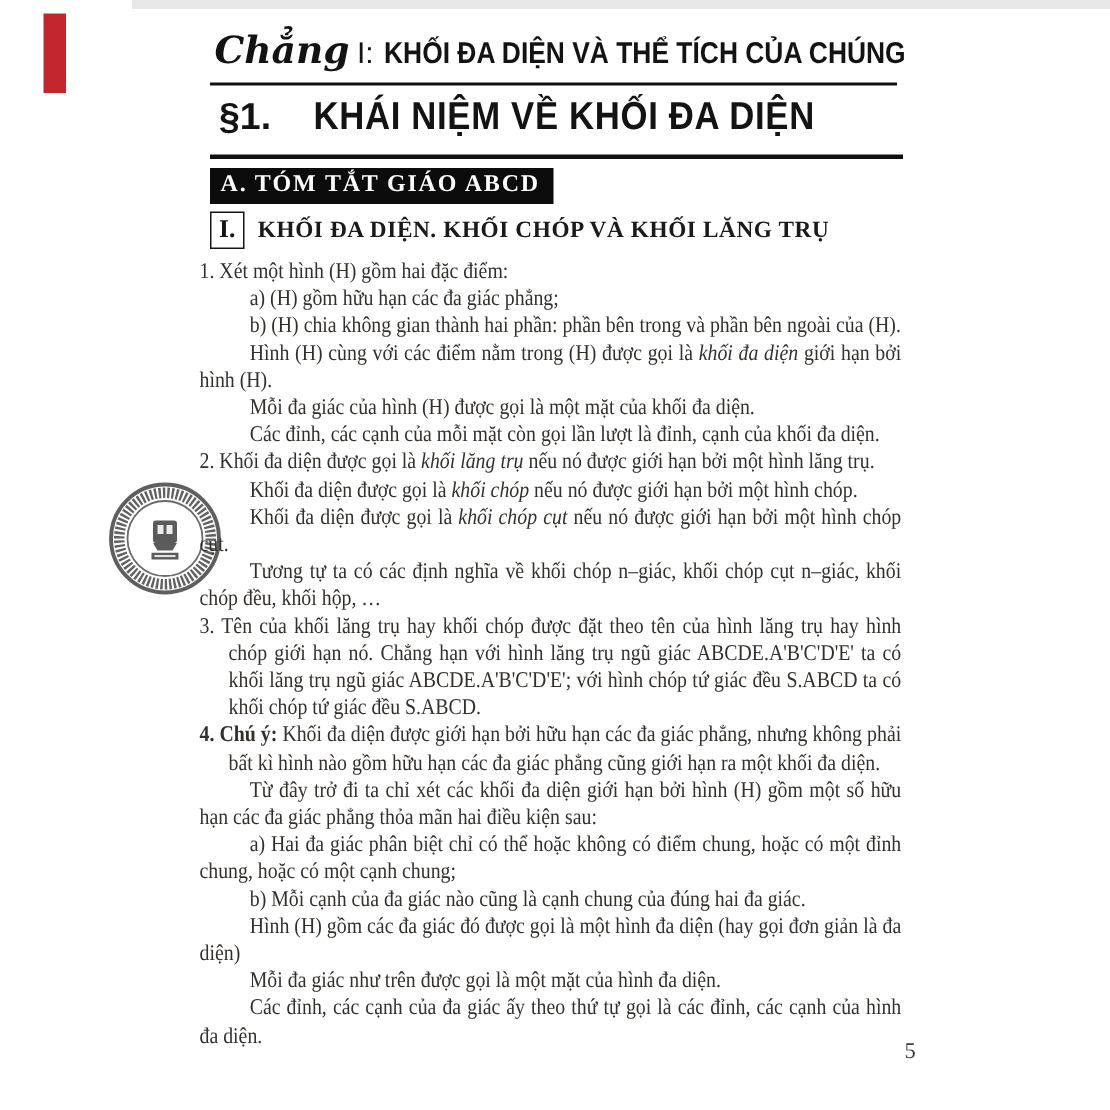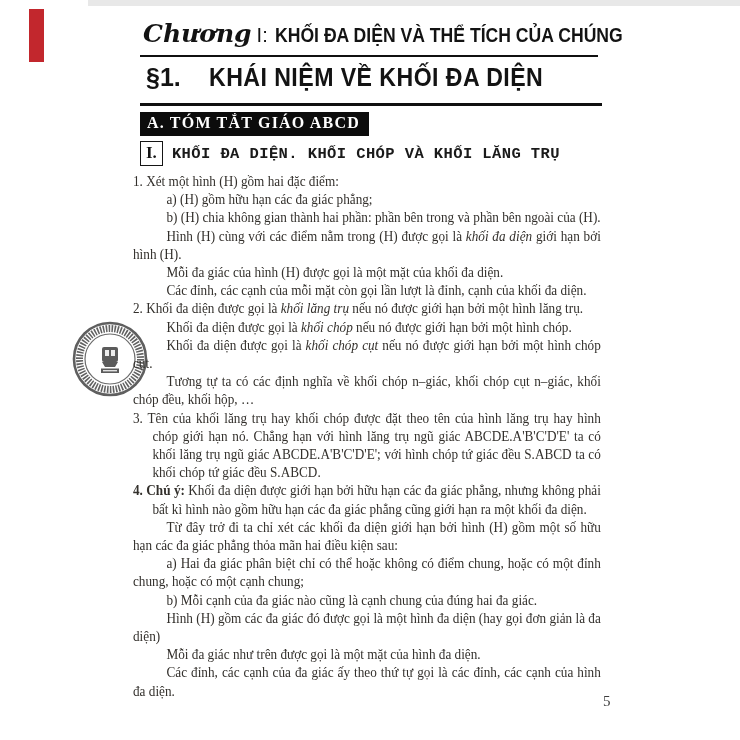--- a/index.html
+++ b/index.html
@@ -18,21 +18,21 @@
   .section-line{position:absolute;top:62px;left:146px;display:flex;align-items:baseline;white-space:nowrap;}
   .section-num{font-family:"Liberation Sans", sans-serif;font-weight:bold;font-size:25px;color:#131313;}
   .section-title{font-family:"Liberation Sans", sans-serif;font-weight:bold;font-size:26px;color:#131313;
                  margin-left:28px;display:inline-block;transform:scaleX(0.89);transform-origin:0 100%;letter-spacing:0.5px;}
   .rule-2{top:103px;left:140px;width:462px;height:3px;}
 
   .summary-bar{position:absolute;top:112px;left:140px;background:#0c0c0c;color:#ffffff;
                font-weight:bold;font-size:16px;letter-spacing:1.2px;padding:2px 9px 4px 7px;white-space:nowrap;}
   .part-head{position:absolute;top:141px;left:140px;display:flex;align-items:center;white-space:nowrap;}
   .roman-box{border:1.6px solid #151515;padding:0px 5px 1px 5px;font-weight:bold;font-size:17px;color:#131313;line-height:22px;}
-  .part-title{margin-left:9px;font-size:15.5px;font-weight:600;letter-spacing:0.4px;color:#1a1a1a;font-family:Liberation Mono, monospace;}
+  .part-title{margin-left:9px;font-size:15.5px;font-weight:600;letter-spacing:0.4px;color:#1a1a1a;}
 
   .body-text{position:absolute;top:172px;left:133px;width:531px;
              transform:scaleX(0.881);transform-origin:0 0;
              font-size:15px;line-height:18.2px;}
   .body-text p{margin:0;text-align:justify;}
   .body-text p.sub{text-indent:38px;}
   .body-text p.hang{padding-left:22px;text-indent:-22px;}
   .body-text span.i{font-style:italic;}
   .body-text span.b{font-weight:bold;}
 
@@ -40,21 +40,21 @@
   .page-num{position:absolute;top:693px;left:603px;font-size:15px;color:#3d3d3d;}
 </style>
 </head>
 <body>
 
 <div class="page">
   <div class="top-edge"></div>
   <div class="red-tab"></div>
 
   <div class="chapter-line">
-    <span class="chapter-word">Chương</span>
+    <span class="chapter-word">Chẳng</span>
     <span class="chapter-num">I:</span>
     <span class="chapter-title">KHỐI ĐA DIỆN VÀ THỂ TÍCH CỦA CHÚNG</span>
   </div>
   <div class="rule rule-1"></div>
 
   <div class="section-line">
     <span class="section-num">§1.</span>
     <span class="section-title">KHÁI NIỆM VỀ KHỐI ĐA DIỆN</span>
   </div>
   <div class="rule rule-2"></div>

